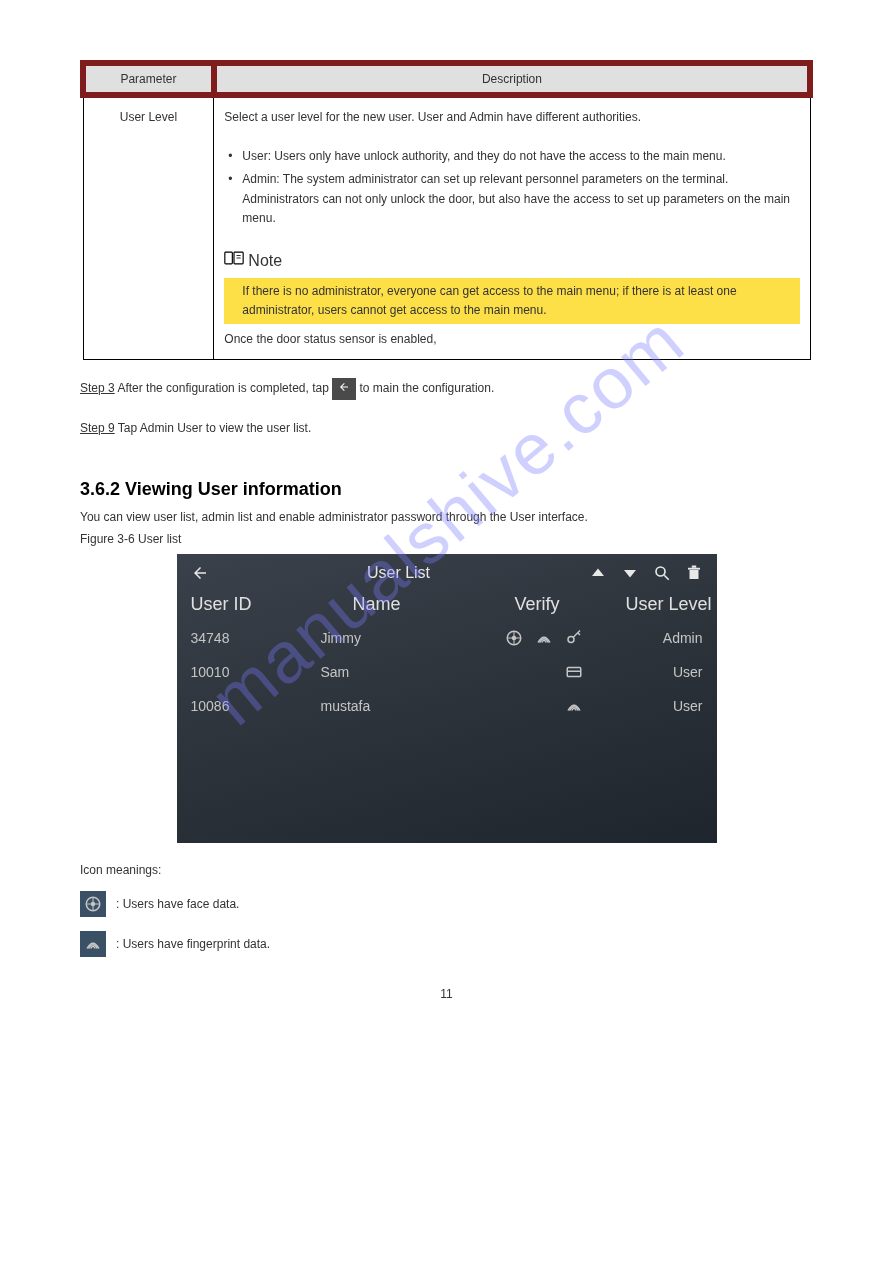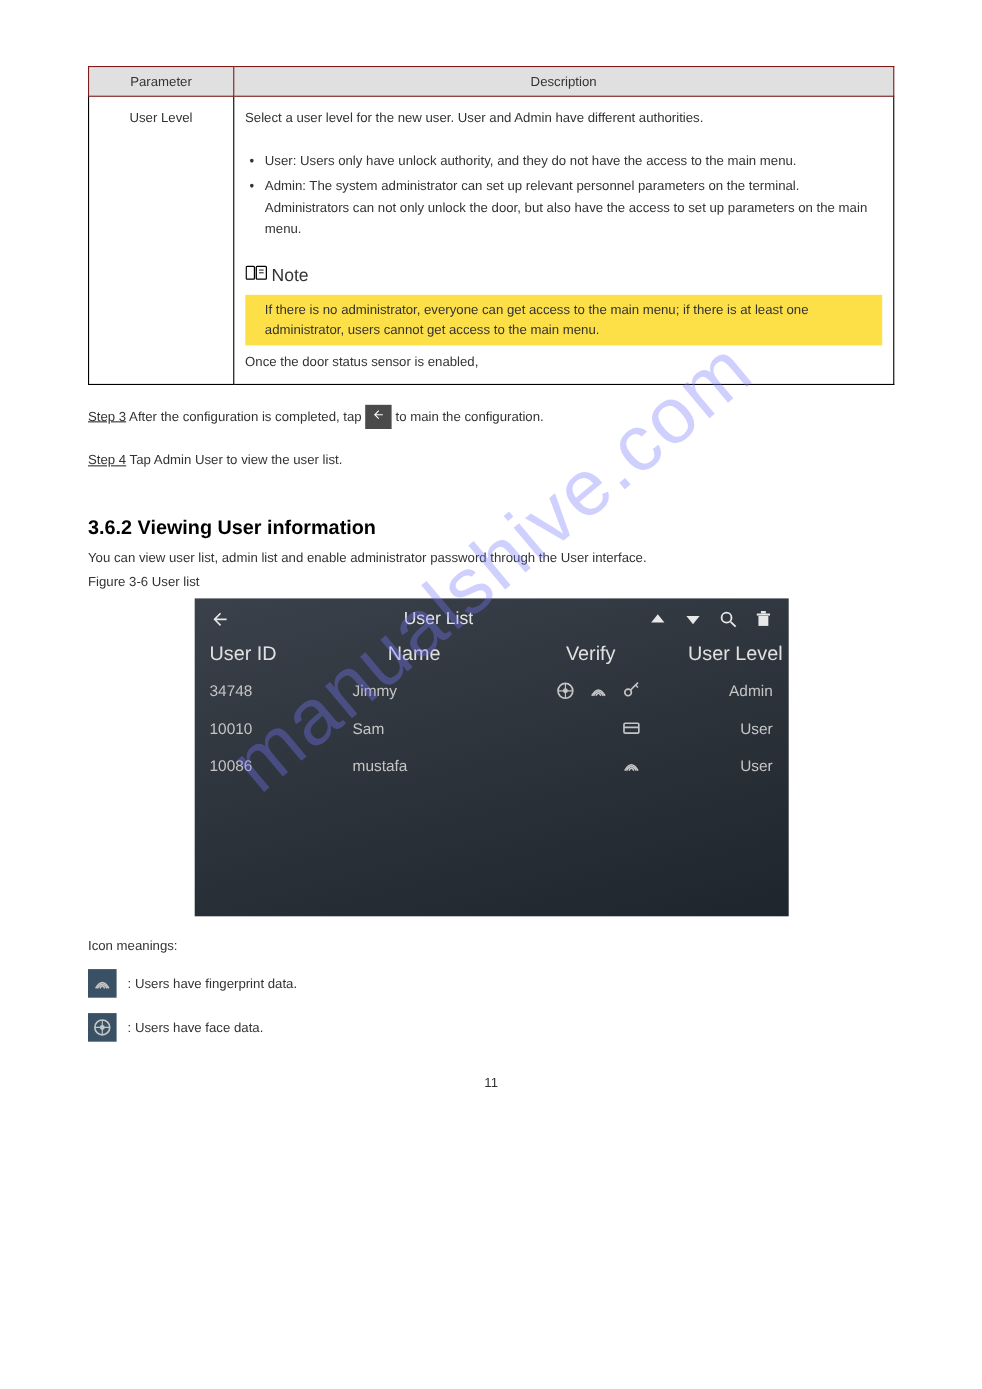--- a/index.html
+++ b/index.html
@@ -16,21 +16,21 @@
     padding: 60px 80px 40px 80px;
     position: relative;
   }
   .table1 {
     border-collapse: collapse;
     width: 100%;
     border: 1px solid #000;
   }
   .table1 th {
     background: #e0e0e0;
-    border: 1px solid #7f1d1d;
+    border: 6px solid #7f1d1d;
     padding: 6px;
     text-align: center;
     font-weight: normal;
     font-size: 12px;
   }
   .table1 td {
     border: 1px solid #000;
     padding: 10px;
     vertical-align: top;
     font-size: 12px;
@@ -204,21 +204,21 @@
     <span>After the configuration is completed, tap</span>
     <span class="back-icon">
       <svg viewBox="0 0 24 24">
           <path d="M20 11H7.8l5.6-5.6L12 4l-8 8 8 8 1.4-1.4L7.8 13H20z" fill="#fff"></path>
         </svg>
     </span>
     <span>to main the configuration.</span>
   </div>
 
   <div class="step">
-    <span class="step-underline">Step 4</span>
+    <span class="step-underline">Step 9</span>
     <span>Tap Admin User to view the user list.</span>
   </div>
 
   <h2 class="section">3.6.2 Viewing User information</h2>
   <div>You can view user list, admin list and enable administrator password through the User interface.</div>
 
   <div class="figure-caption">Figure 3-6 User list</div>
 
   <div class="screenshot">
     <div class="ss-header">
@@ -317,36 +317,36 @@
           </span>
       </span>
       <span class="ss-level">User</span>
     </div>
 
     <div class="ss-spacer"></div>
   </div>
 
   <div class="meaning-list">
     <div>Icon meanings:</div>
+    <div class="meaning-item">
+      <span class="meaning-icon">
+        <svg viewBox="0 0 24 24">
+            <circle cx="12" cy="12" r="9" fill="none" stroke="#c5c5c5" stroke-width="2"></circle>
+            <path d="M12 3v18 M3 12h18" stroke="#c5c5c5" stroke-width="1.4" fill="none"></path>
+            <circle cx="12" cy="12" r="3" fill="#c5c5c5"></circle>
+          </svg>
+      </span>
+      <span>: Users have face data.</span>
+    </div>
     <div class="meaning-item">
       <span class="meaning-icon">
         <svg viewBox="0 0 24 24">
             <path d="M4 18 Q12 4 20 18" fill="none" stroke="#c5c5c5" stroke-width="2"></path>
             <path d="M6 18 Q12 8 18 18" fill="none" stroke="#c5c5c5" stroke-width="2"></path>
             <path d="M9 18 Q12 12 15 18" fill="none" stroke="#c5c5c5" stroke-width="2"></path>
           </svg>
       </span>
       <span>: Users have fingerprint data.</span>
     </div>
-    <div class="meaning-item">
-      <span class="meaning-icon">
-        <svg viewBox="0 0 24 24">
-            <circle cx="12" cy="12" r="9" fill="none" stroke="#c5c5c5" stroke-width="2"></circle>
-            <path d="M12 3v18 M3 12h18" stroke="#c5c5c5" stroke-width="1.4" fill="none"></path>
-            <circle cx="12" cy="12" r="3" fill="#c5c5c5"></circle>
-          </svg>
-      </span>
-      <span>: Users have face data.</span>
-    </div>
   </div>
 
   <div class="page-num">11</div>
 </div>
 
 </body></html>

